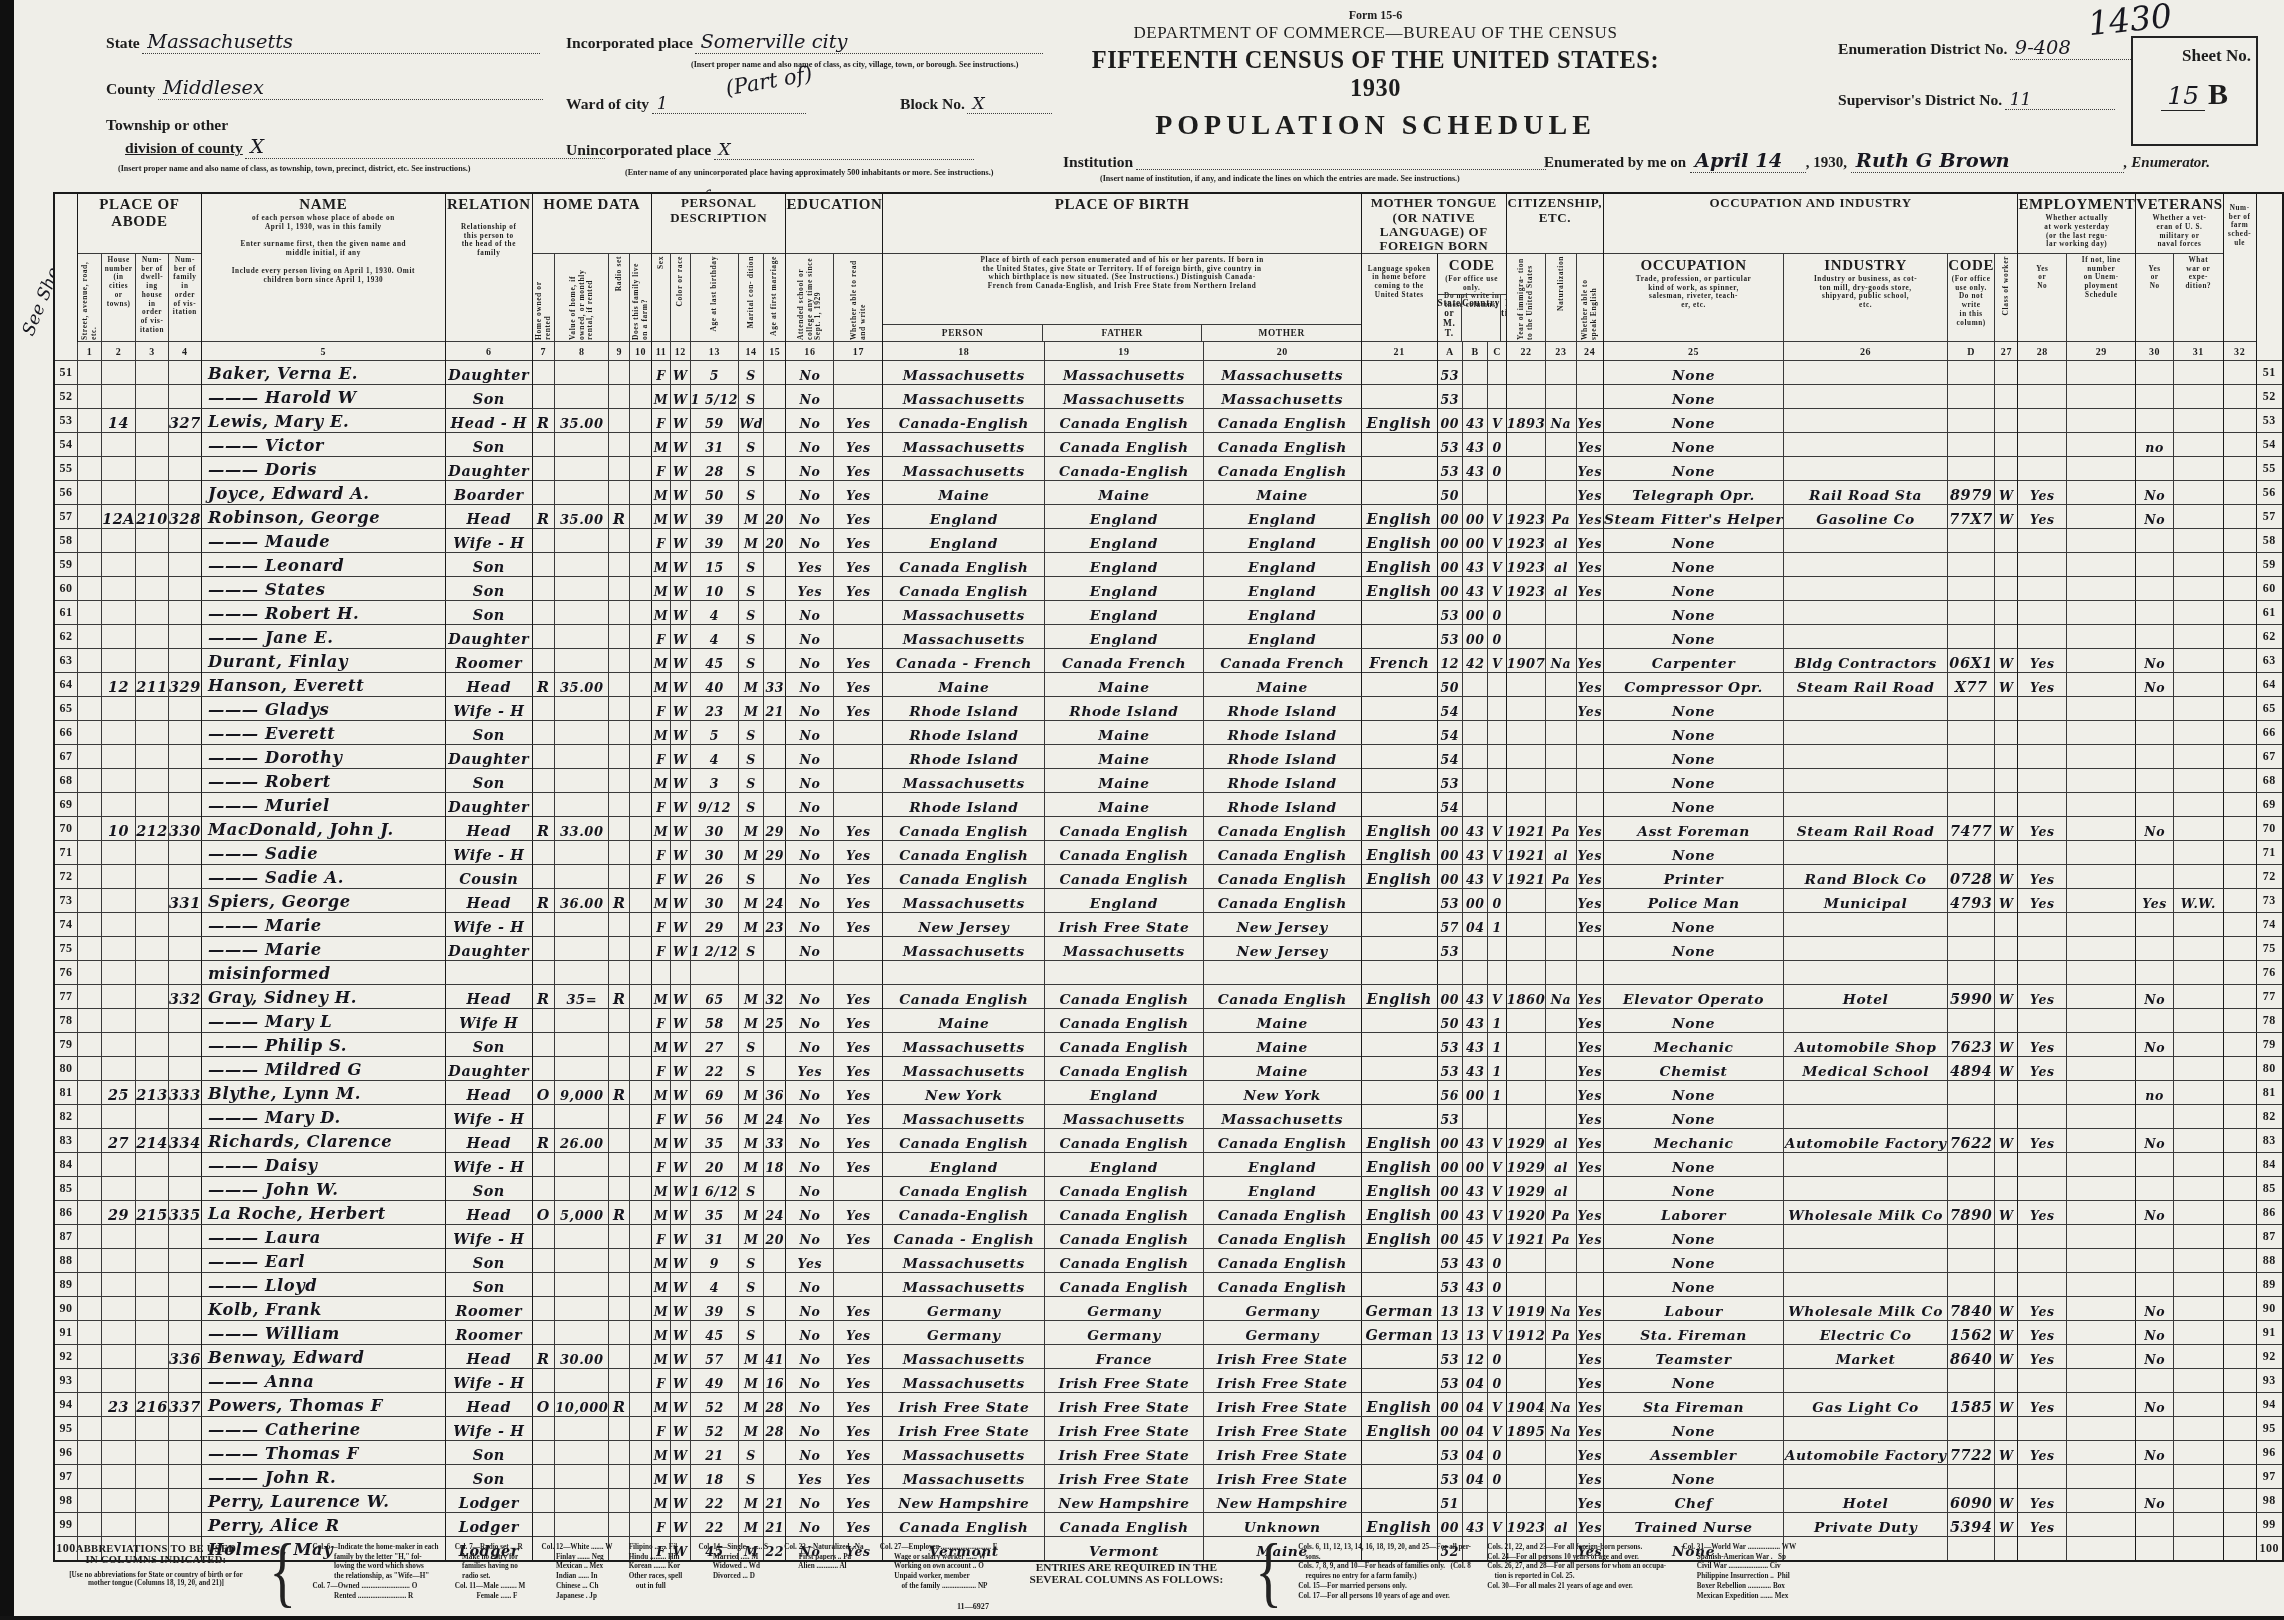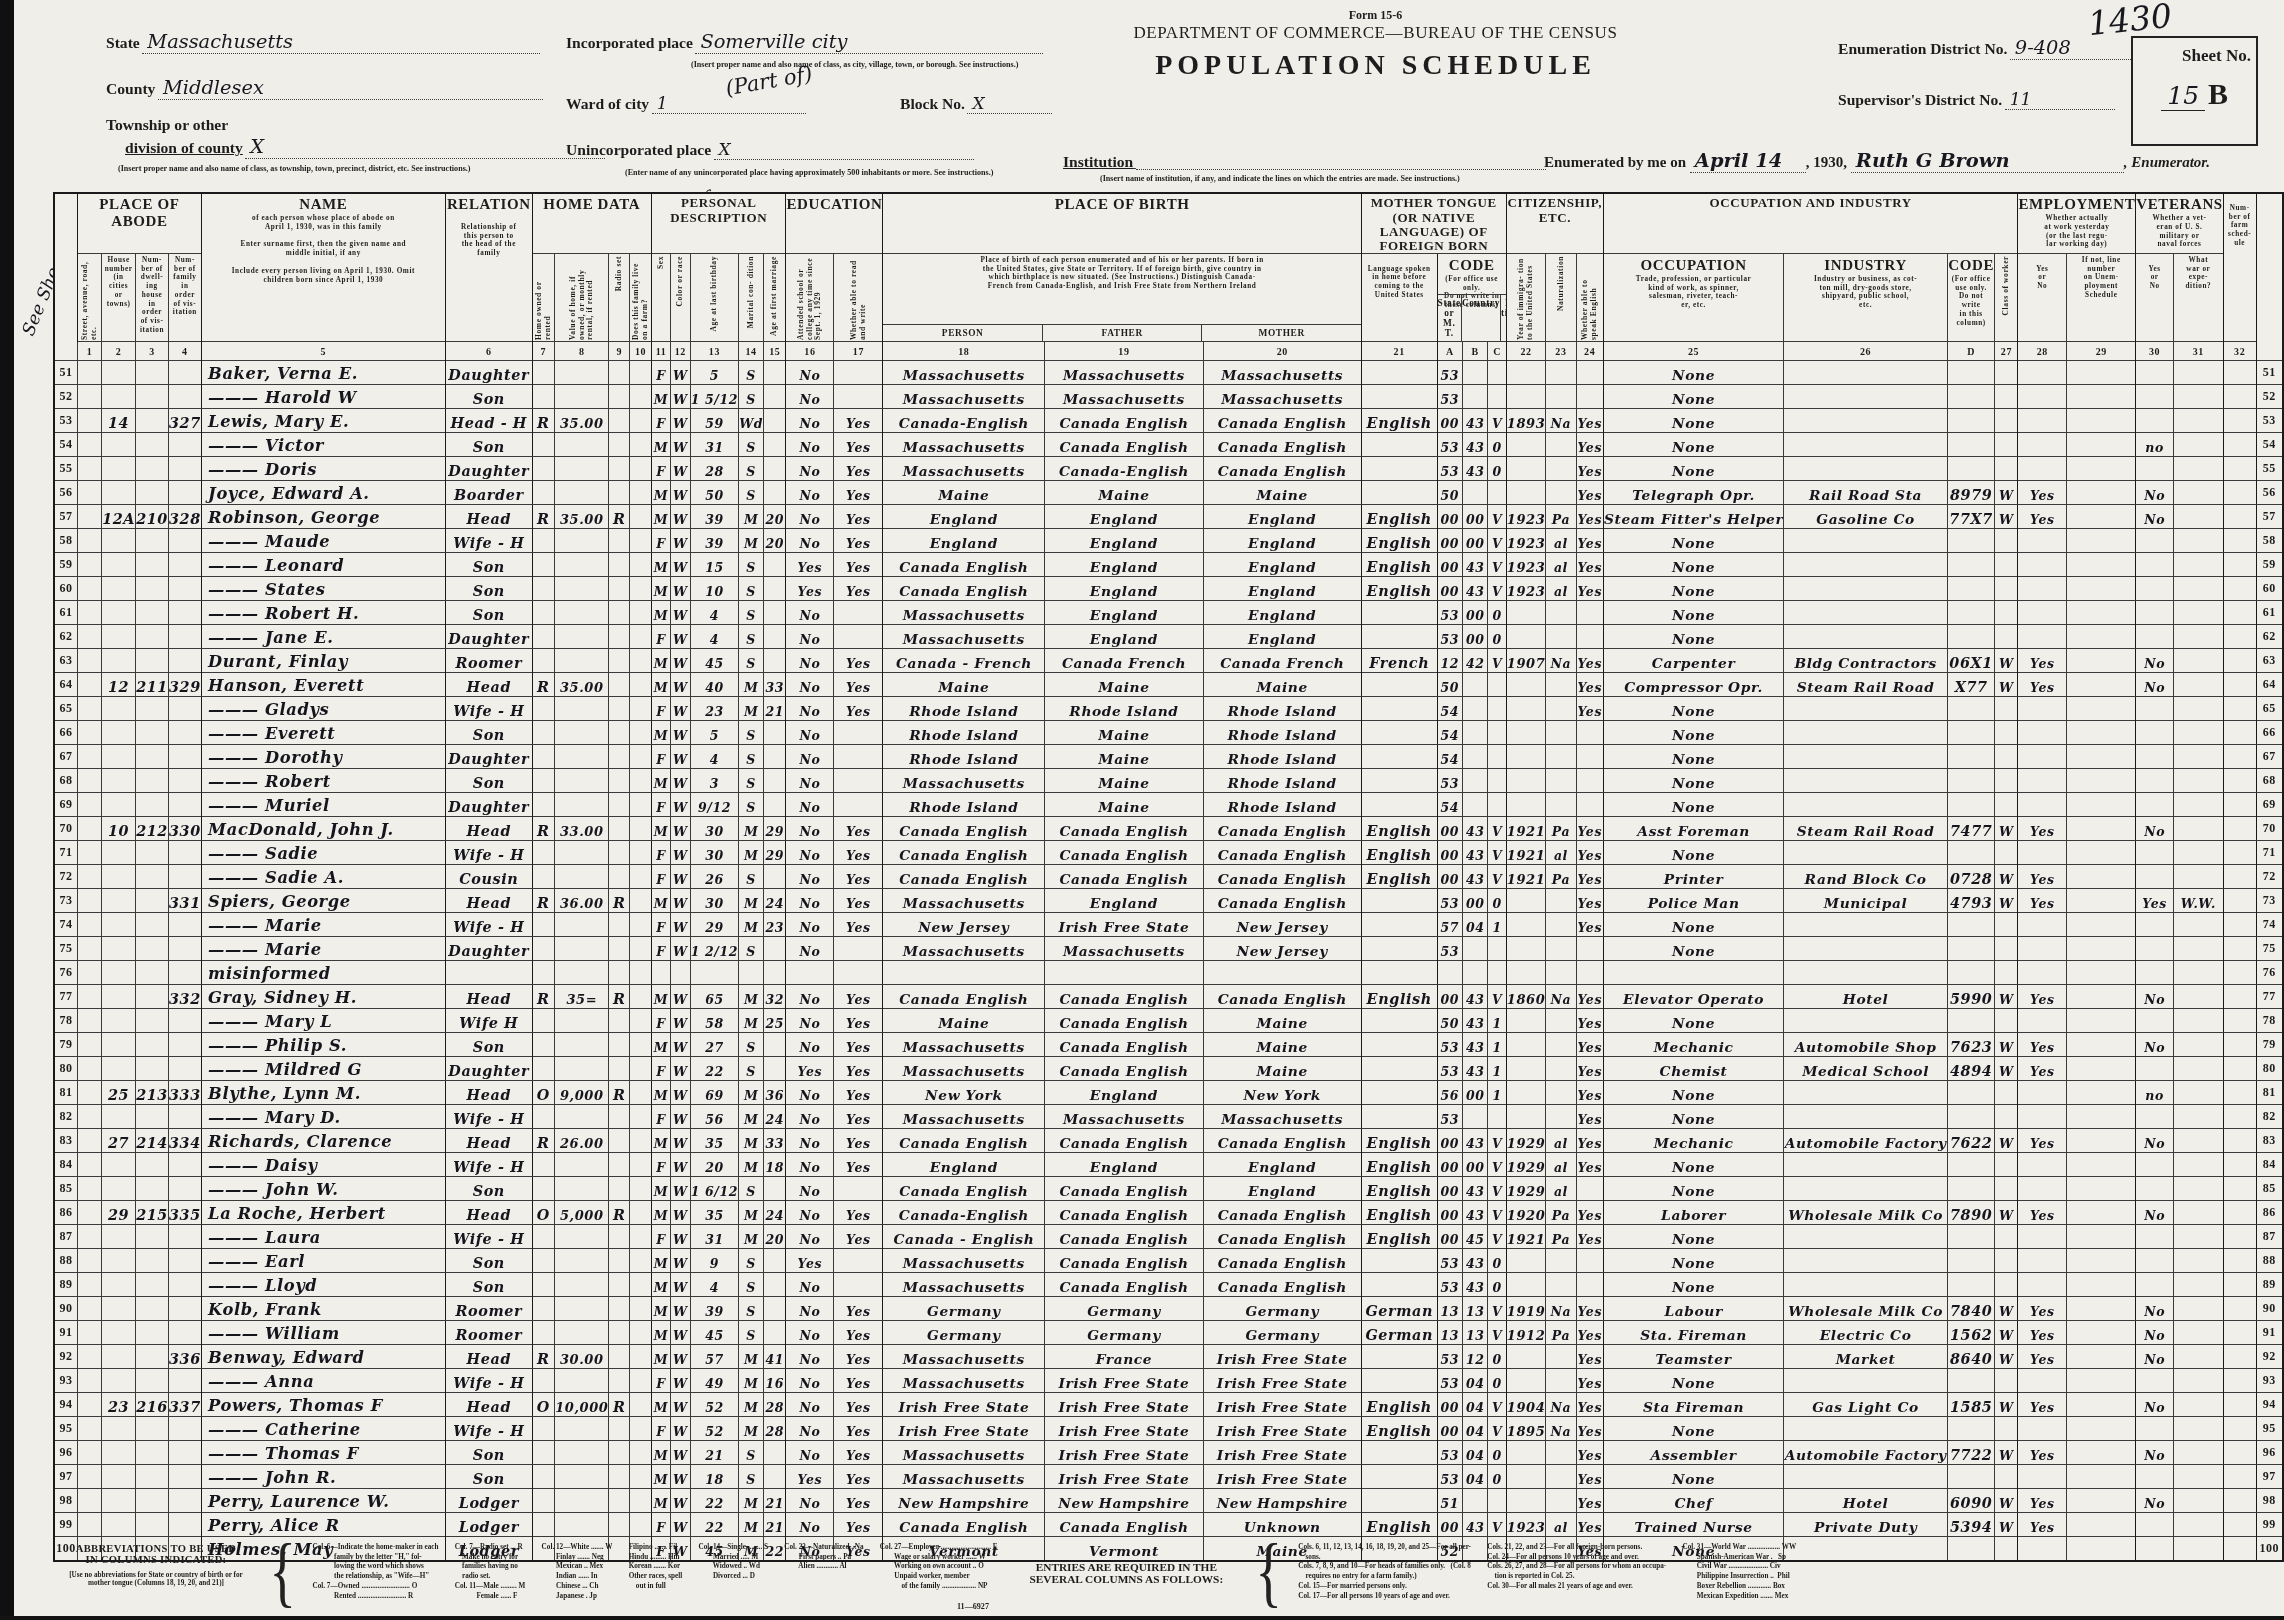--- a/index.html
+++ b/index.html
@@ -134,23 +134,24 @@
   </div>
   <div class="fld" style="left:566px;top:139px;">
     <span class="lbl">Unincorporated place</span>
     <span class="line" style="min-width:250px;"><span class="hw v26">X</span></span>
   </div>
   <div class="note" style="left:625px;top:168px;">(Enter name of any unincorporated place having approximately 500 inhabitants or more.   See instructions.)</div>
 
   <div class="ctr" style="left:1063px;top:7.5px;width:625px;">
     <div class="formno">Form 15-6</div>
     <div class="dept">DEPARTMENT OF COMMERCE—BUREAU OF THE CENSUS</div>
+    <div class="census">FIFTEENTH CENSUS OF THE UNITED STATES:  1930</div>
     <div class="popsched">POPULATION SCHEDULE</div>
   </div>
-  <div class="fld" style="left:1063px;top:153px;text-decoration:underline;">
+  <div class="fld" style="left:1063px;top:153px;">
     <span class="lbl">Institution</span>
     <span class="line" style="min-width:400px;">&nbsp;</span>
   </div>
   <div class="note" style="left:1100px;top:174px;">(Insert name of institution, if any, and indicate the lines on which the entries are made.   See instructions.)</div>
 
   <div class="fld enum-line" style="left:1544px;top:149px;">
     <span>Enumerated by me on</span>
     <span class="line" style="min-width:106px;"><span class="hw v30">April 14</span></span><span>, 1930,</span>
     <span class="line" style="min-width:263px;"><span class="hw v30">Ruth G Brown</span></span><span class="it">, Enumerator.</span>
   </div>

